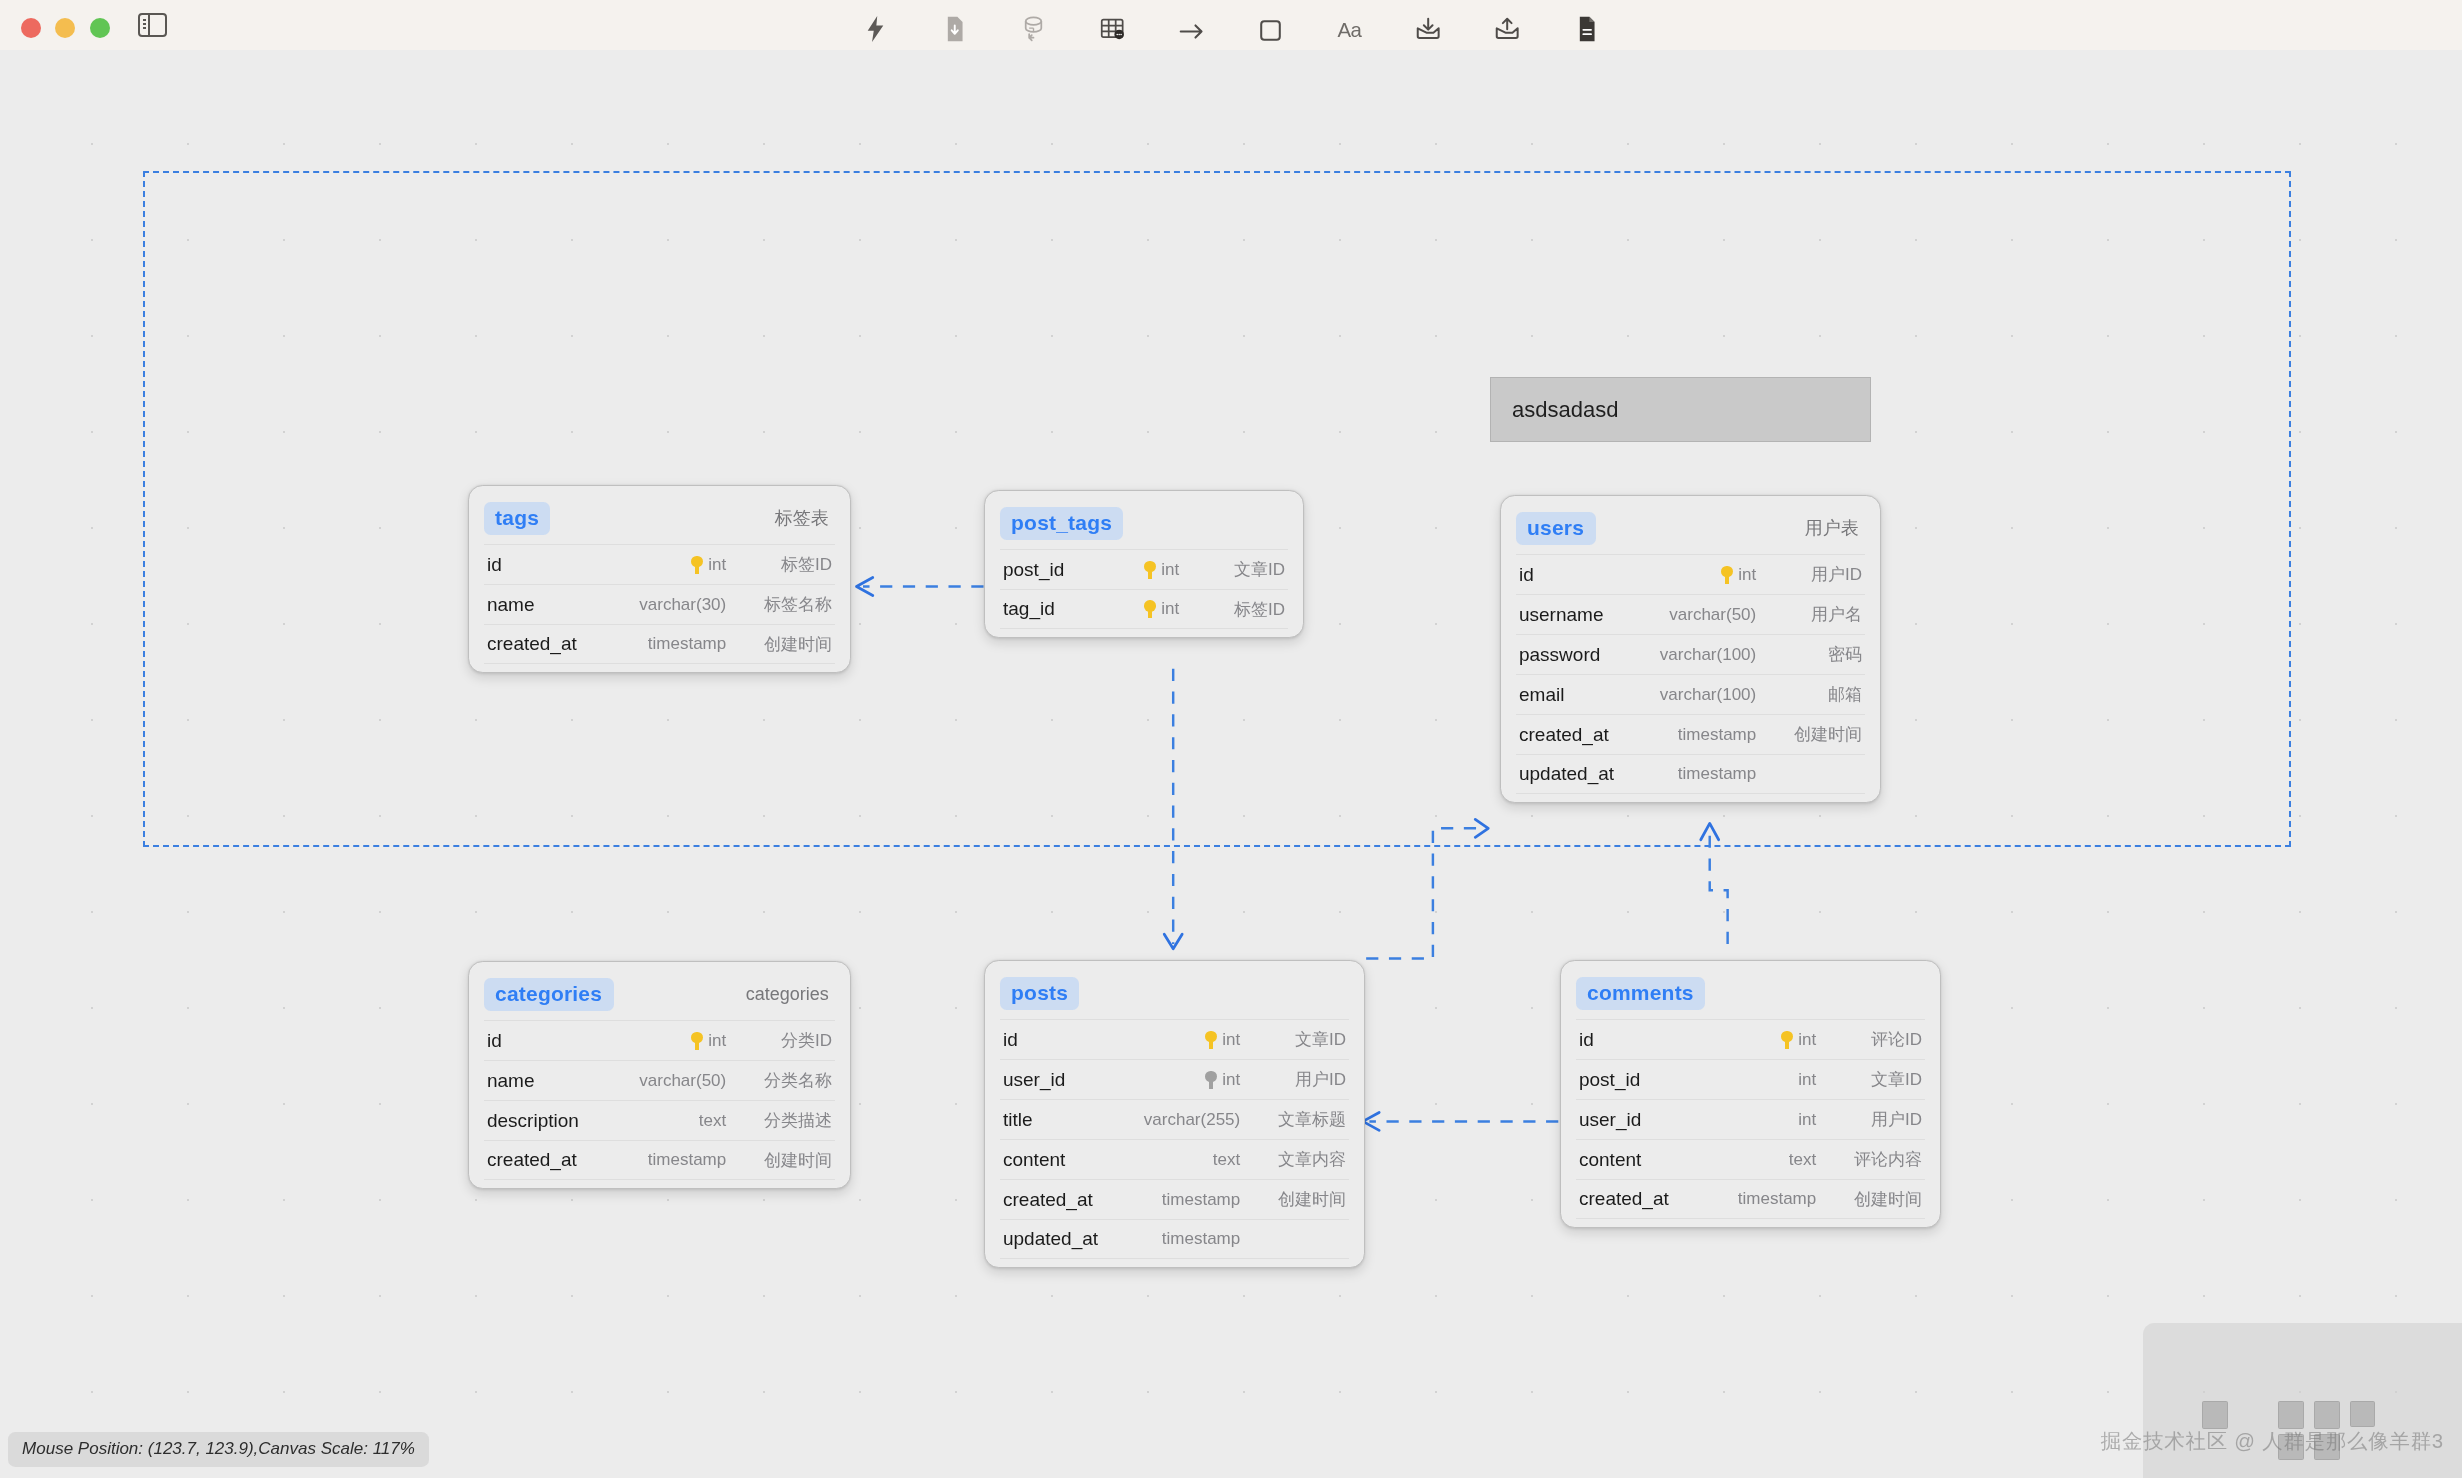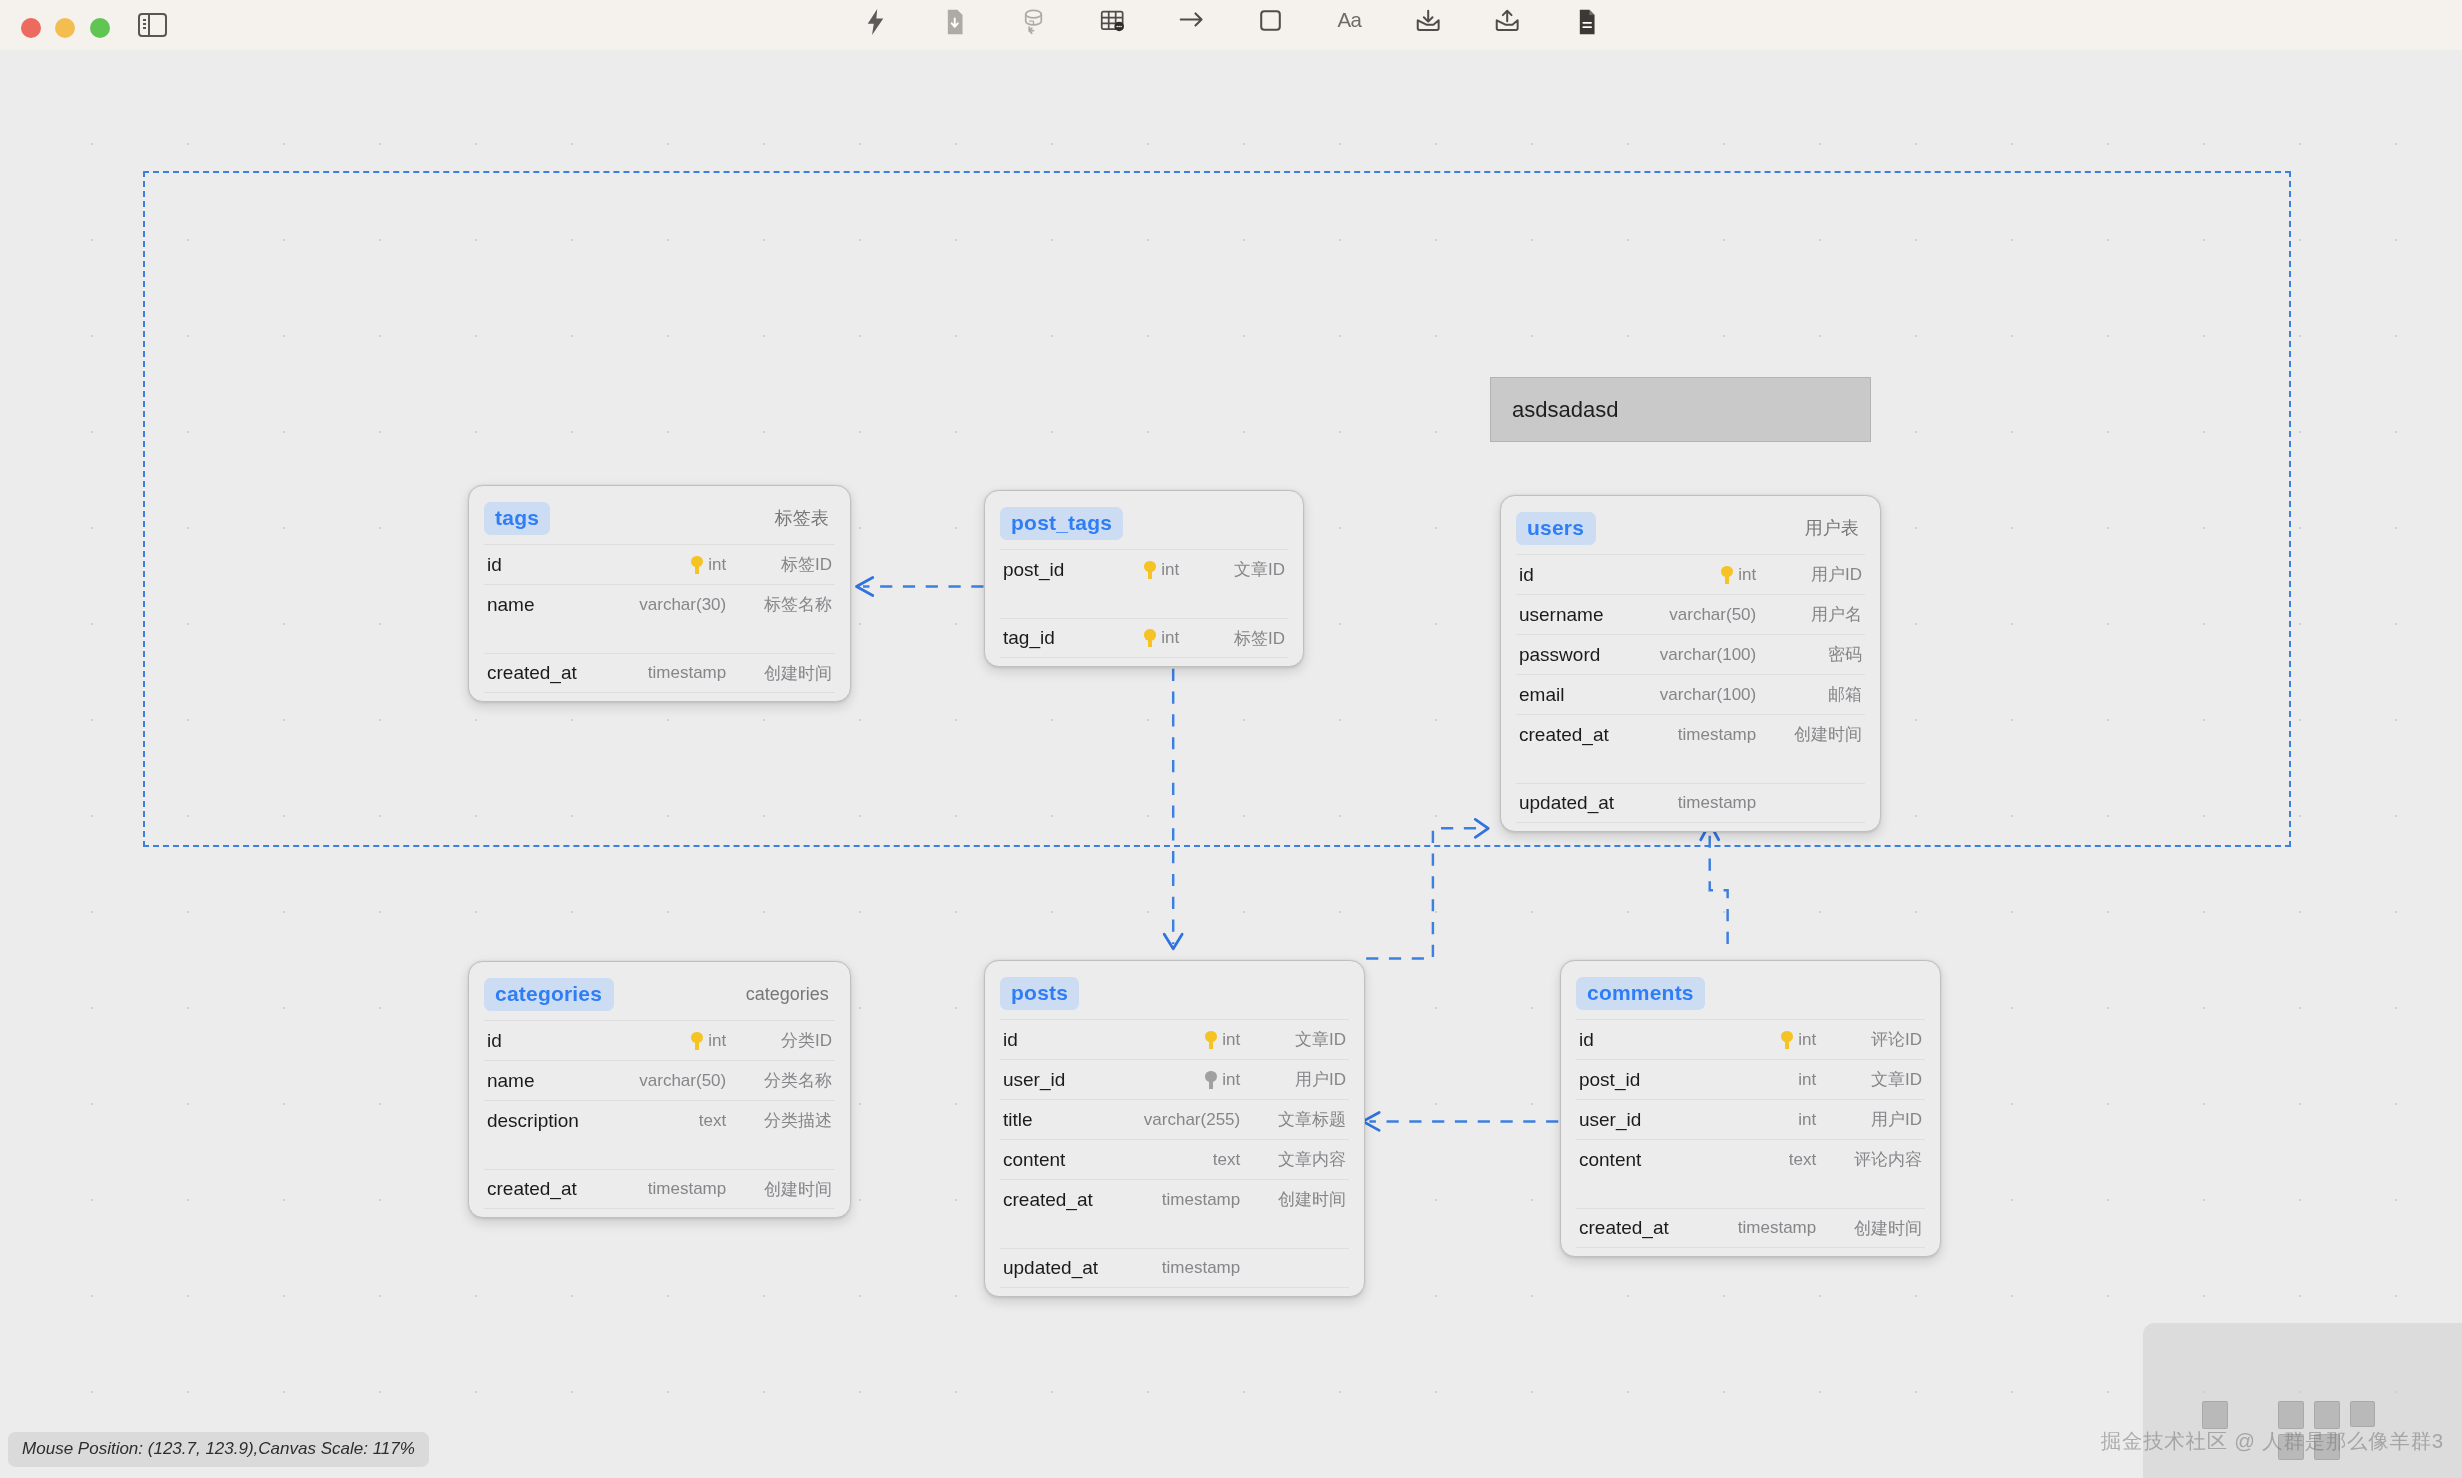--- a/index.html
+++ b/index.html
@@ -52,21 +52,21 @@
 
   #toolbar {
     position: absolute; left: 0; top: 0;
     width: 2462px; height: 50px;
     display: flex; align-items: center; justify-content: center;
     gap: 46px;
     pointer-events: none;
   }
   .tb-btn {
     width: 33px; height: 33px;
-    display: flex; align-items: flex-start; justify-content: center;
+    display: flex; align-items: flex-end; justify-content: center;
     pointer-events: auto;
     border-radius: 4.9px;
   }
   .tb-btn svg { display: block; }
   .tb-btn .aa {
     font-size: 20.4px; color: #6f6c68; letter-spacing: -0.4px;
     font-family: "Liberation Sans", sans-serif;
   }
 
   
@@ -139,21 +139,21 @@
     color: #77777a; font-size: 18px; padding-right: 3.3px; white-space: nowrap;
   }
   .tbl-rows { margin-top: 4.9px; }
   .row {
     display: flex; align-items: center;
     height: 40px;
     border-top: 1.2px solid #dedede;
     padding: 0 3.3px;
     box-sizing: border-box;
   }
-  .row:last-child { border-bottom: 1.2px solid #dedede; margin-top: 29px; }
+  .row:last-child { border-bottom: 1.2px solid #dedede; }
   .c-name {
     font-weight: normal; font-size: 19px; color: #1b1b1b;
     flex: 0 0 auto; white-space: nowrap;
   }
   .c-mid {
     flex: 1 1 auto; display: flex; align-items: center;
     justify-content: flex-end; gap: 5.7px;
     padding-right: 9.8px; min-width: 49px;
   }
   .c-type { font-size: 17px; color: #86868a; white-space: nowrap; }

